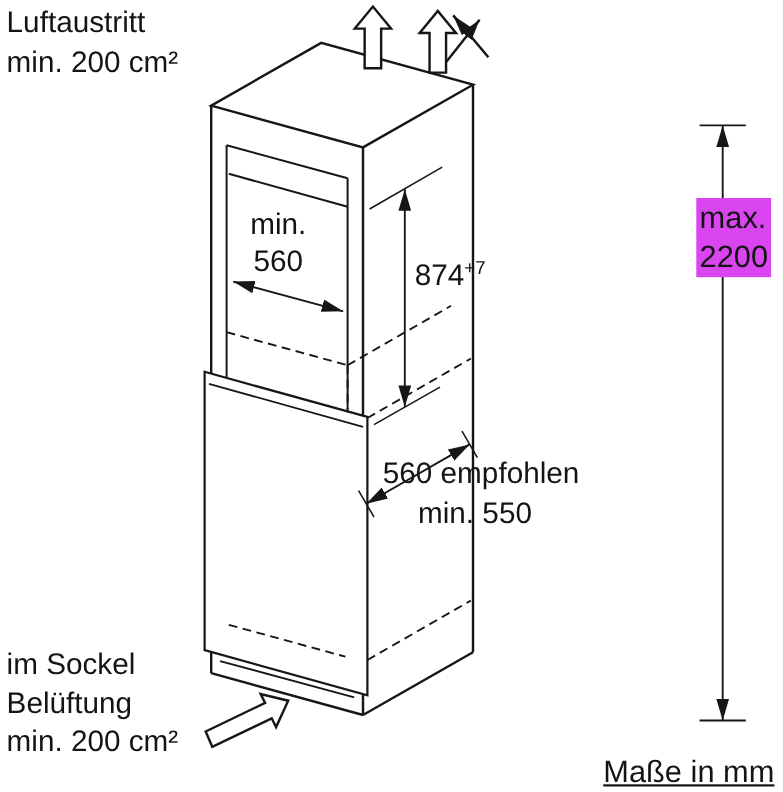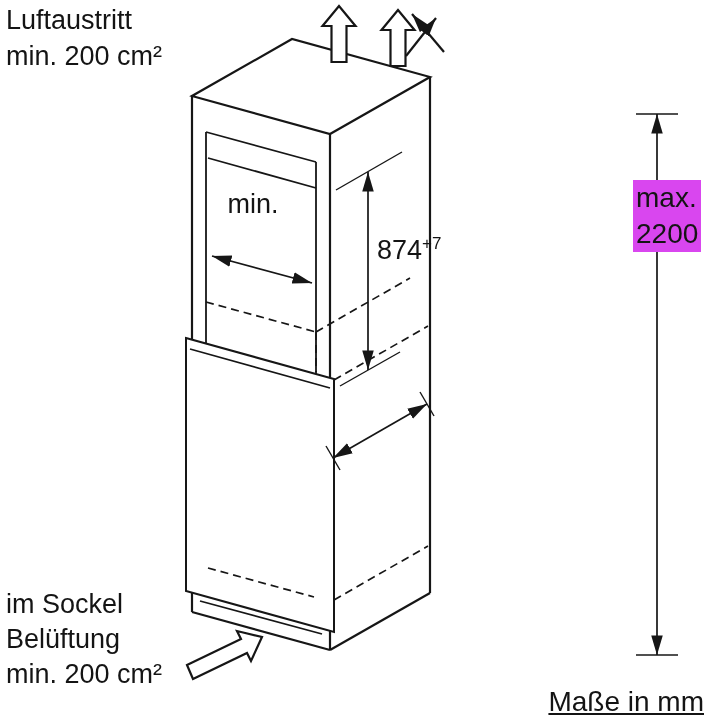--- a/index.html
+++ b/index.html
@@ -101,31 +101,36 @@
     <polygon points="187,665 241,639 237,631 262,637 251,661 247,653 193,679" fill="#ffffff" stroke="#161616" stroke-width="2.2"></polygon>
   </svg>
 
   <div class="lbl" style="left:6px;top:2px;">
     <div>Luftaustritt</div>
     <div>min. 200 cm²</div>
   </div>
 
   <div class="lbl center" style="left:206px;top:188px;width:94px;line-height:33px;">
     <div>min.</div>
+    <div>560</div>
   </div>
 
   <div class="lbl dim-num" style="left:377px;top:226px;">
     <span>874</span><sup>+7</sup>
   </div>
 
   <div class="lbl masked" style="left:633px;top:180px;font-size:28px;">
     <div>max.</div>
     <div>2200</div>
   </div>
 
+  <div class="lbl" style="left:348px;top:412px;">
+    <div>560 empfohlen</div>
+    <div class="indent2">min. 550</div>
+  </div>
 
   <div class="lbl" style="left:6px;top:587px;line-height:35px;">
     <div>im Sockel</div>
     <div>Belüftung</div>
     <div>min. 200 cm²</div>
   </div>
 
   <div class="lbl" style="right:8px;top:684px;left:auto;position:absolute;font-size:28px;text-decoration:underline;">Maße in mm</div>
 
 </div>

